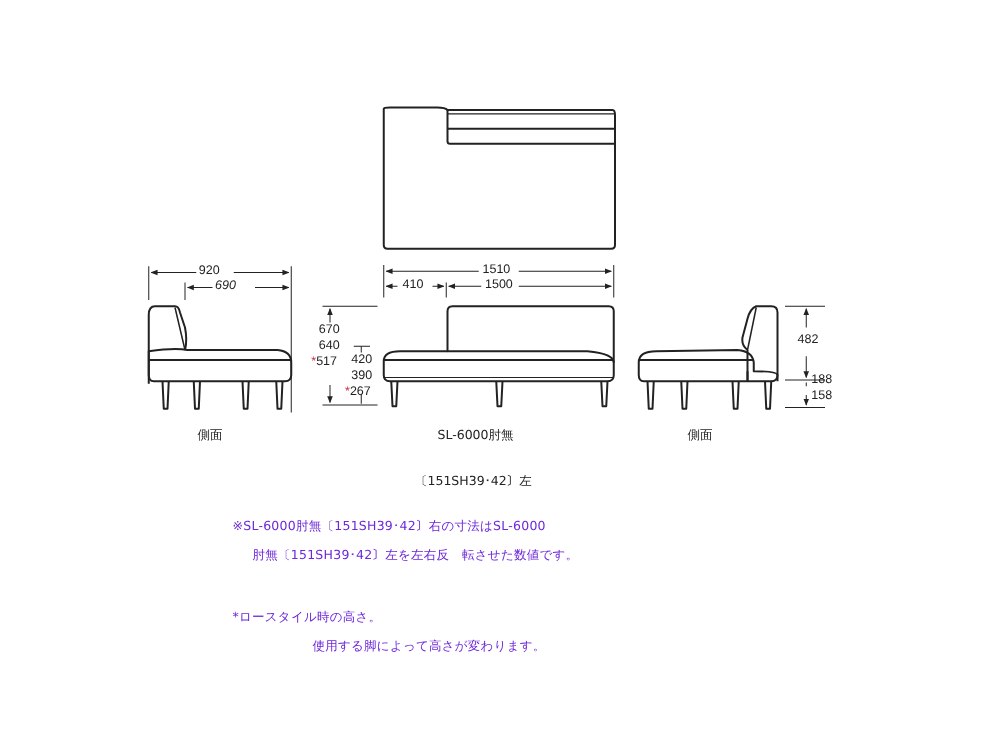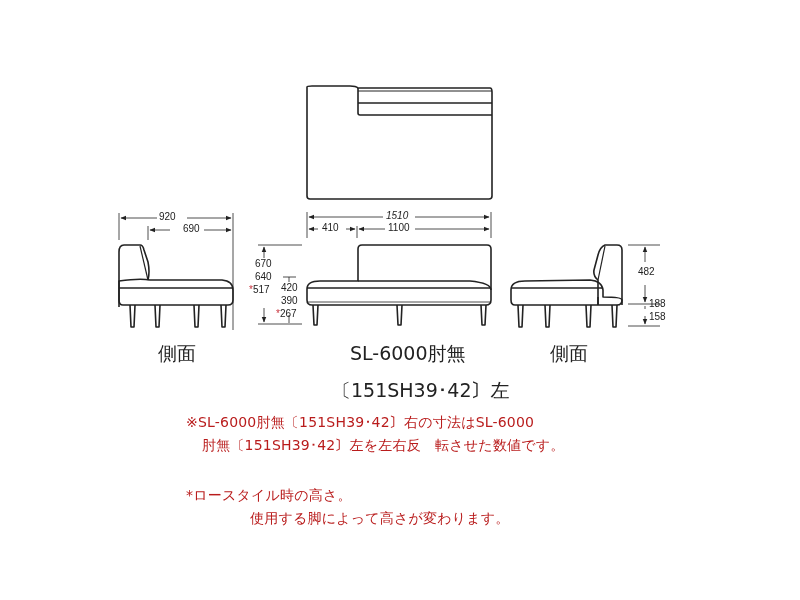--- a/index.html
+++ b/index.html
@@ -1,21 +1,21 @@
 <!DOCTYPE html>
 <html><head>
 <meta charset="utf-8">
 <style>
   html, body { margin:0; padding:0; background:#ffffff; }
   body { width:800px; height:600px; position:relative; overflow:hidden;
          font-family:"DejaVu Sans","Liberation Sans",sans-serif; color:#222; }
   svg.draw { position:absolute; left:0; top:0; }
-  .lbl { position:absolute; font-size:19px; color:#222; white-space:nowrap; }
+  .lbl { position:absolute; font-size:10px; color:#222; white-space:nowrap; }
   .dim { font-family:"Liberation Sans","DejaVu Sans",sans-serif; font-size:10px; }
-  .note { position:absolute; font-size:14px; color:#b91c1c; white-space:nowrap; letter-spacing:0.2px; }
+  .note { position:absolute; font-size:10px; color:#6d28d9; white-space:nowrap; letter-spacing:0.2px; }
   .star { color:#c8323c; }
 </style>
 </head>
 <body>
 
 <svg class="draw" width="800" height="600" viewBox="0 0 800 600">
   <defs>
     <marker id="arr" viewBox="0 0 10 10" refX="9" refY="5" markerWidth="7" markerHeight="7" orient="auto-start-reverse">
       <path d="M0,1 L10,5 L0,9 z" fill="#222"></path>
     </marker>
@@ -95,25 +95,25 @@
     <line x1="628" y1="304" x2="660" y2="304"></line>
     <line x1="628" y1="326" x2="660" y2="326"></line>
     <line x1="645" y1="247" x2="645" y2="262" marker-start="url(#arr)"></line>
     <line x1="645" y1="285" x2="645" y2="302" marker-end="url(#arr)"></line>
     <line x1="645" y1="306" x2="645" y2="309"></line>
     <line x1="645" y1="316" x2="645" y2="324" marker-end="url(#arr)"></line>
   </g>
 </svg>
 
 <div class="lbl dim" style="left:159px;top:211px;">920</div>
-<div class="lbl dim" style="left:183px;top:223px;">690</div>
+<div class="lbl dim" style="left:172px;top:223px;font-style:italic;">690</div>
 
-<div class="lbl dim" style="left:386px;top:210px;font-style:italic;">1510</div>
+<div class="lbl dim" style="left:386px;top:210px;">1510</div>
 <div class="lbl dim" style="left:322px;top:222px;">410</div>
-<div class="lbl dim" style="left:388px;top:222px;">1100</div>
+<div class="lbl dim" style="left:388px;top:222px;">1500</div>
 
 <div class="lbl dim" style="left:255px;top:258px;text-align:center;">670</div>
 <div class="lbl dim" style="left:255px;top:271px;">640</div>
 <div class="lbl dim" style="left:249px;top:284px;"><span class="star">*</span><span>517</span></div>
 <div class="lbl dim" style="left:281px;top:282px;text-align:center;">420</div>
 <div class="lbl dim" style="left:281px;top:295px;">390</div>
 <div class="lbl dim" style="left:276px;top:308px;"><span class="star">*</span><span>267</span></div>
 
 <div class="lbl dim" style="left:638px;top:266px;">482</div>
 <div class="lbl dim" style="left:649px;top:298px;">188</div>

